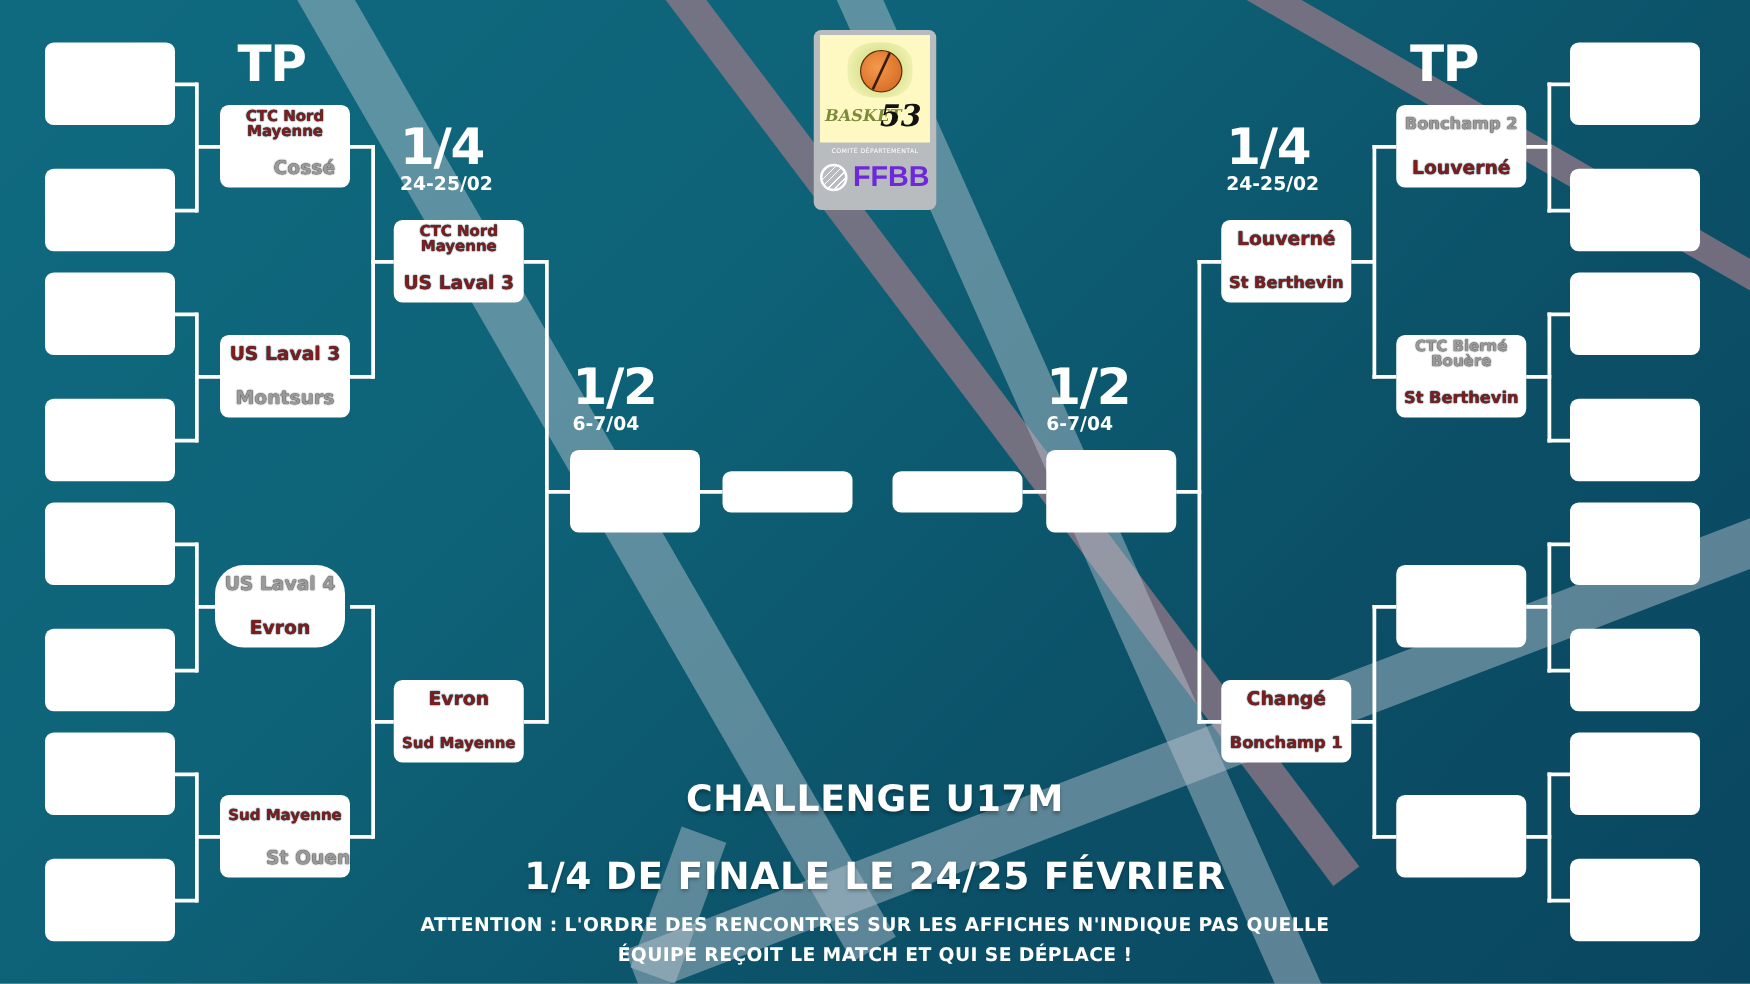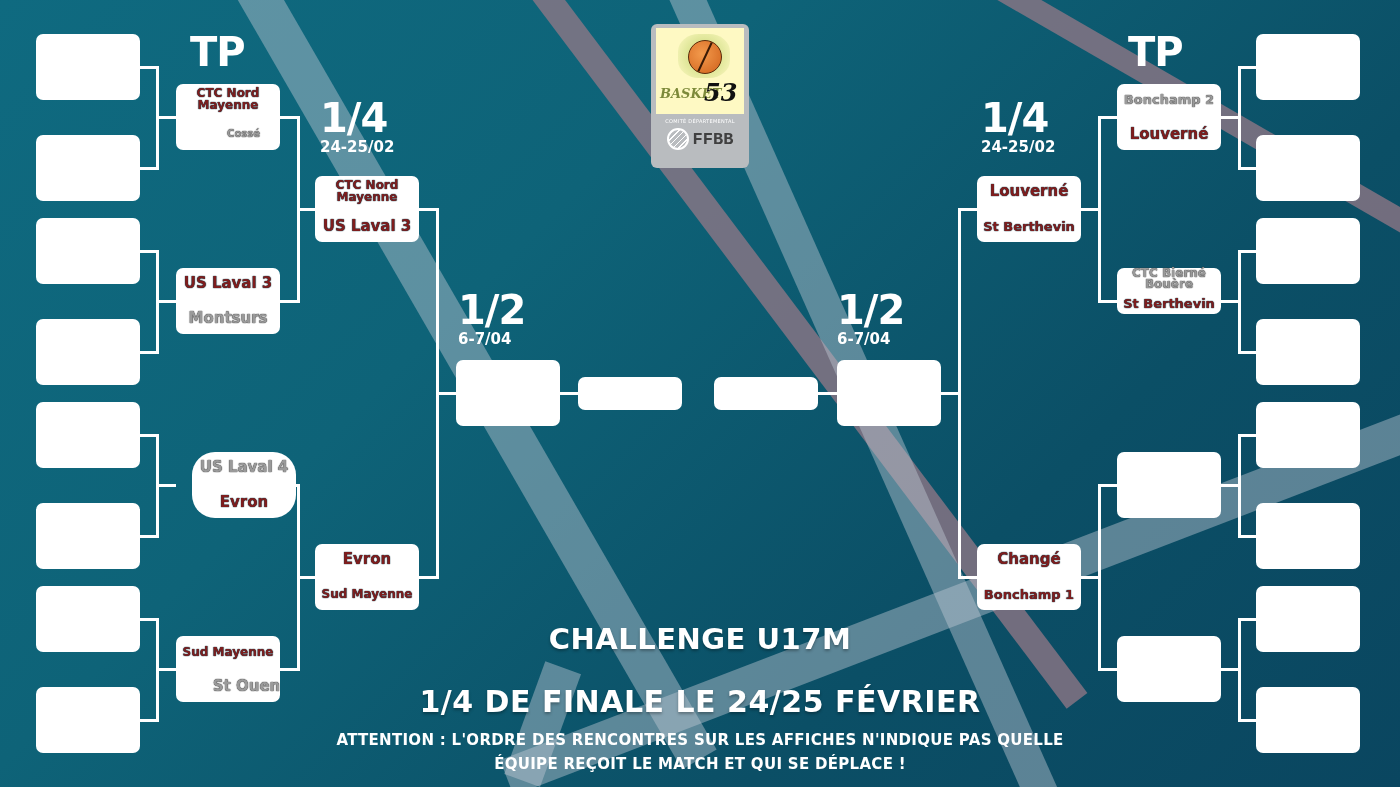--- a/index.html
+++ b/index.html
@@ -81,21 +81,21 @@
     color: #7d8a3a; font-size: 13px; font-weight: bold;
   }
   .logo-num {
     position: absolute; left: 48px; top: 50px; font-family: "DejaVu Serif", serif; font-style: italic;
     color: #111; font-size: 24px; font-weight: bold;
   }
   .logo-sub { font-size: 5px; color: #fff; margin-top: 4px; letter-spacing: 0.3px; }
   .logo-ffbb { display: flex; align-items: center; gap: 4px; margin-top: 4px; }
   .ffbb-circle { width: 22px; height: 22px; border-radius: 50%; border: 2px solid #fff;
     background: repeating-linear-gradient(135deg, transparent 0 3px, #fff 3px 4px); }
-  .ffbb-text { font-size: 17px; font-weight: bold; color: #404040; font-family: Liberation Mono, monospace; }
+  .ffbb-text { font-size: 23px; font-weight: bold; color: #6d28d9; font-family: Liberation Sans, sans-serif; }
 
   .title {
     position: absolute; left: 0; width: 1400px; text-align: center;
     font-family: "DejaVu Sans", sans-serif; font-weight: bold; color: #fff;
     text-shadow: 0 2px 3px rgba(0,0,0,0.3);
   }
   .title-1 { top: 622px; font-size: 29px; letter-spacing: 0.5px; }
   .title-2 { top: 684px; font-size: 30px; letter-spacing: 0.5px; }
   .notice { position: absolute; left: 250px; width: 900px; top: 728px; text-align: center;
     font-size: 15px; font-weight: bold; line-height: 24px; color: #fff; letter-spacing: 0.3px; }
@@ -170,27 +170,27 @@
 <div class="vline" style="left:156px;top:434px;height:104px;"></div>
 <div class="hline" style="left:156px;top:484px;width:20px;"></div>
 
 <div class="hline" style="left:140px;top:618px;width:18px;"></div>
 <div class="hline" style="left:140px;top:719px;width:18px;"></div>
 <div class="vline" style="left:156px;top:618px;height:104px;"></div>
 <div class="hline" style="left:156px;top:668px;width:20px;"></div>
 
 <div class="box" style="left:176px;top:84px;height:66px;">
   <div class="slot two-line winner">CTC Nord Mayenne</div>
-  <div class="slot loser" style="font-size:10px;padding-left:32px;">Cossé</div>
+  <div class="slot loser" style="font-size:15px;padding-left:32px;">Cossé</div>
 </div>
 <div class="box" style="left:176px;top:268px;height:66px;">
   <div class="slot winner" style="font-size:15px;">US Laval 3</div>
   <div class="slot loser" style="font-size:15px;">Montsurs</div>
 </div>
-<div class="box" style="left:192px;top:452px;height:66px;border-radius:23px;">
+<div class="box" style="left:172px;top:452px;height:66px;border-radius:23px;">
   <div class="slot loser" style="font-size:15px;">US Laval 4</div>
   <div class="slot winner" style="font-size:15px;">Evron</div>
 </div>
 <div class="box" style="left:176px;top:636px;height:66px;">
   <div class="slot winner" style="font-size:12px;">Sud Mayenne</div>
   <div class="slot loser" style="font-size:15px;margin-left:37px;">St Ouen</div>
 </div>
 
 <div class="hline" style="left:280px;top:116px;width:19px;"></div>
 <div class="hline" style="left:280px;top:300px;width:19px;"></div>
@@ -245,21 +245,21 @@
 
 <div class="hline" style="left:1081px;top:576px;width:19px;"></div>
 <div class="vline" style="left:1098px;top:484px;height:187px;"></div>
 <div class="hline" style="left:1098px;top:484px;width:19px;"></div>
 <div class="hline" style="left:1098px;top:668px;width:19px;"></div>
 
 <div class="box" style="left:1117px;top:84px;height:66px;">
   <div class="slot loser" style="font-size:13px;">Bonchamp 2</div>
   <div class="slot winner" style="font-size:15px;">Louverné</div>
 </div>
-<div class="box" style="left:1117px;top:268px;height:46px;">
+<div class="box" style="left:1117px;top:268px;height:66px;">
   <div class="slot two-line loser">CTC Bierné Bouère</div>
   <div class="slot winner" style="font-size:13px;">St Berthevin</div>
 </div>
 <div class="box" style="left:1117px;top:452px;height:66px;">
   <div class="slot"></div>
   <div class="slot"></div>
 </div>
 <div class="box" style="left:1117px;top:636px;height:66px;">
   <div class="slot"></div>
   <div class="slot"></div>

